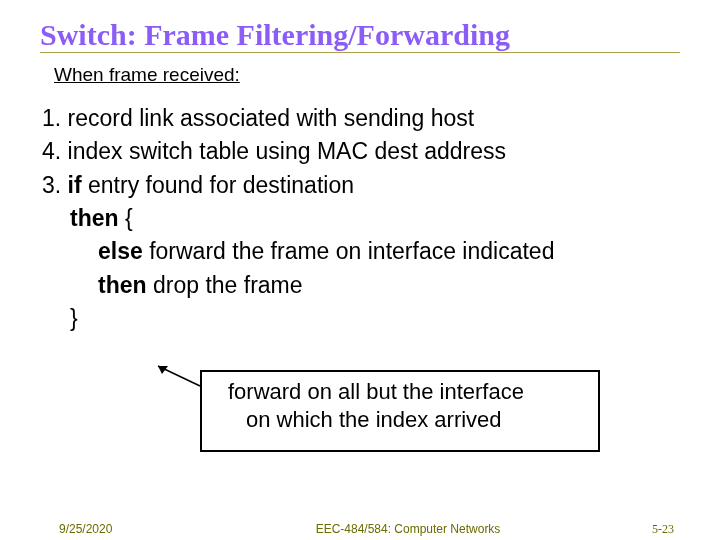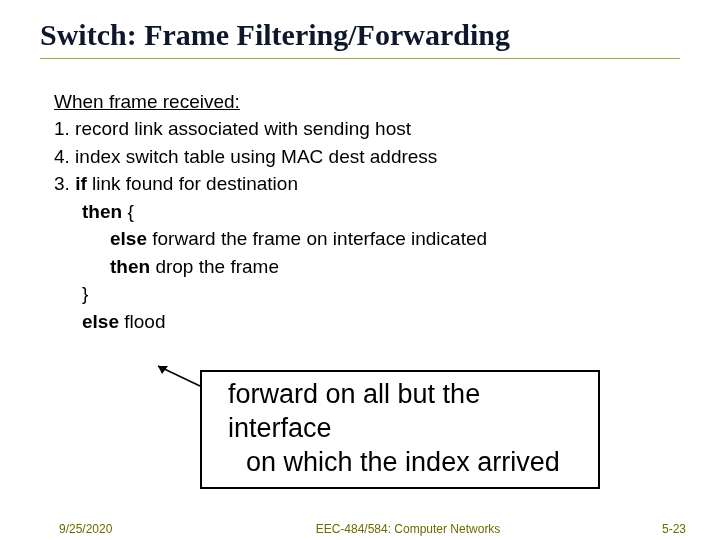--- a/index.html
+++ b/index.html
@@ -12,48 +12,47 @@
     overflow: hidden;
   }
   .slide {
     padding: 18px 40px 0 40px;
     position: relative;
     height: 100%;
   }
   .title {
     font-family: "Times New Roman", Times, serif;
     font-size: 30px;
-    color: #0f172a;
+    color: #8b5cf6;
     border-bottom: 1px solid #aaa04a;
-    padding-bottom: 6px;
-    margin-bottom: 32px;
+    margin-bottom: 11px;
   }
   .subhead {
     font-size: 19px;
     text-decoration: underline;
     margin-left: 14px;
-    margin-bottom: 2px;
+    margin-bottom: 16px;
   }
   .body {
-    font-size: 19px;
+    font-size: 23px;
     line-height: 1.45;
-    margin-left: 14px;
+    margin-left: 2px;
   }
   .body .line { margin: 0; }
   .ind1 { padding-left: 28px; }
   .ind2 { padding-left: 42px; }
   .ind3 { padding-left: 56px; }
   .kw { font-weight: bold; text-align: right; }
   .callout {
     position: absolute;
     left: 200px;
     top: 370px;
     border: 2px solid #000;
-    padding: 6px 18px 8px 26px;
-    font-size: 27px;
+    padding: 6px 18px 17px 26px;
+    font-size: 22px;
     line-height: 1.25;
     width: 400px;
   }
   .arrow {
     position: absolute;
     left: 148px;
     top: 362px;
     width: 60px;
     height: 30px;
     pointer-events: none;
@@ -61,50 +60,47 @@
   .footer {
     position: absolute;
     bottom: 18px;
     left: 0;
     width: 100%;
     font-size: 12px;
     color: #6b6b00;
   }
   .footer .date { position: absolute; left: 52px; margin-left: 7px; }
   .footer .mid  { position: absolute; left: 0; width: 100%; text-align: center; margin-left: 48px; }
-  .footer .num  { position: absolute; right: 34px; }
+  .footer .num  { position: absolute; right: 46px; font-family: Liberation Serif, serif; }
 </style>
 </head>
 <body>
 
 <div class="slide">
 
   <h1 class="title">Switch: Frame Filtering/Forwarding</h1>
 
   <div class="subhead">When  frame received:</div>
 
   <div class="body">
     <div class="line">1. record link associated with sending host</div>
     <div class="line">4. index switch table using MAC dest address</div>
     <div class="line">
-      <span>3. </span><span class="kw">if</span><span> link found for destination</span>
+      <span>3. </span><span class="kw">if</span><span> entry found for destination</span>
     </div>
     <div class="line ind1">
       <span class="kw">then</span><span> {</span>
     </div>
     <div class="line ind3">
       <span class="kw">else</span><span> forward the frame on interface indicated</span>
     </div>
     <div class="line ind3">
       <span class="kw">then</span><span> drop the frame</span>
     </div>
     <div class="line ind1">}</div>
-    <div class="line ind1">
-      <span class="kw">else</span><span> flood</span>
-    </div>
   </div>
 
   <svg class="arrow" viewBox="0 0 60 30">
     <line x1="10" y1="4" x2="52" y2="24" stroke="#000" stroke-width="1.5"></line>
     <polygon points="10,4 20,4 14,12" fill="#000"></polygon>
   </svg>
 
   <div class="callout">
     <div>forward on all but the interface</div>
     <div style="padding-left:18px">on which the index arrived</div>

